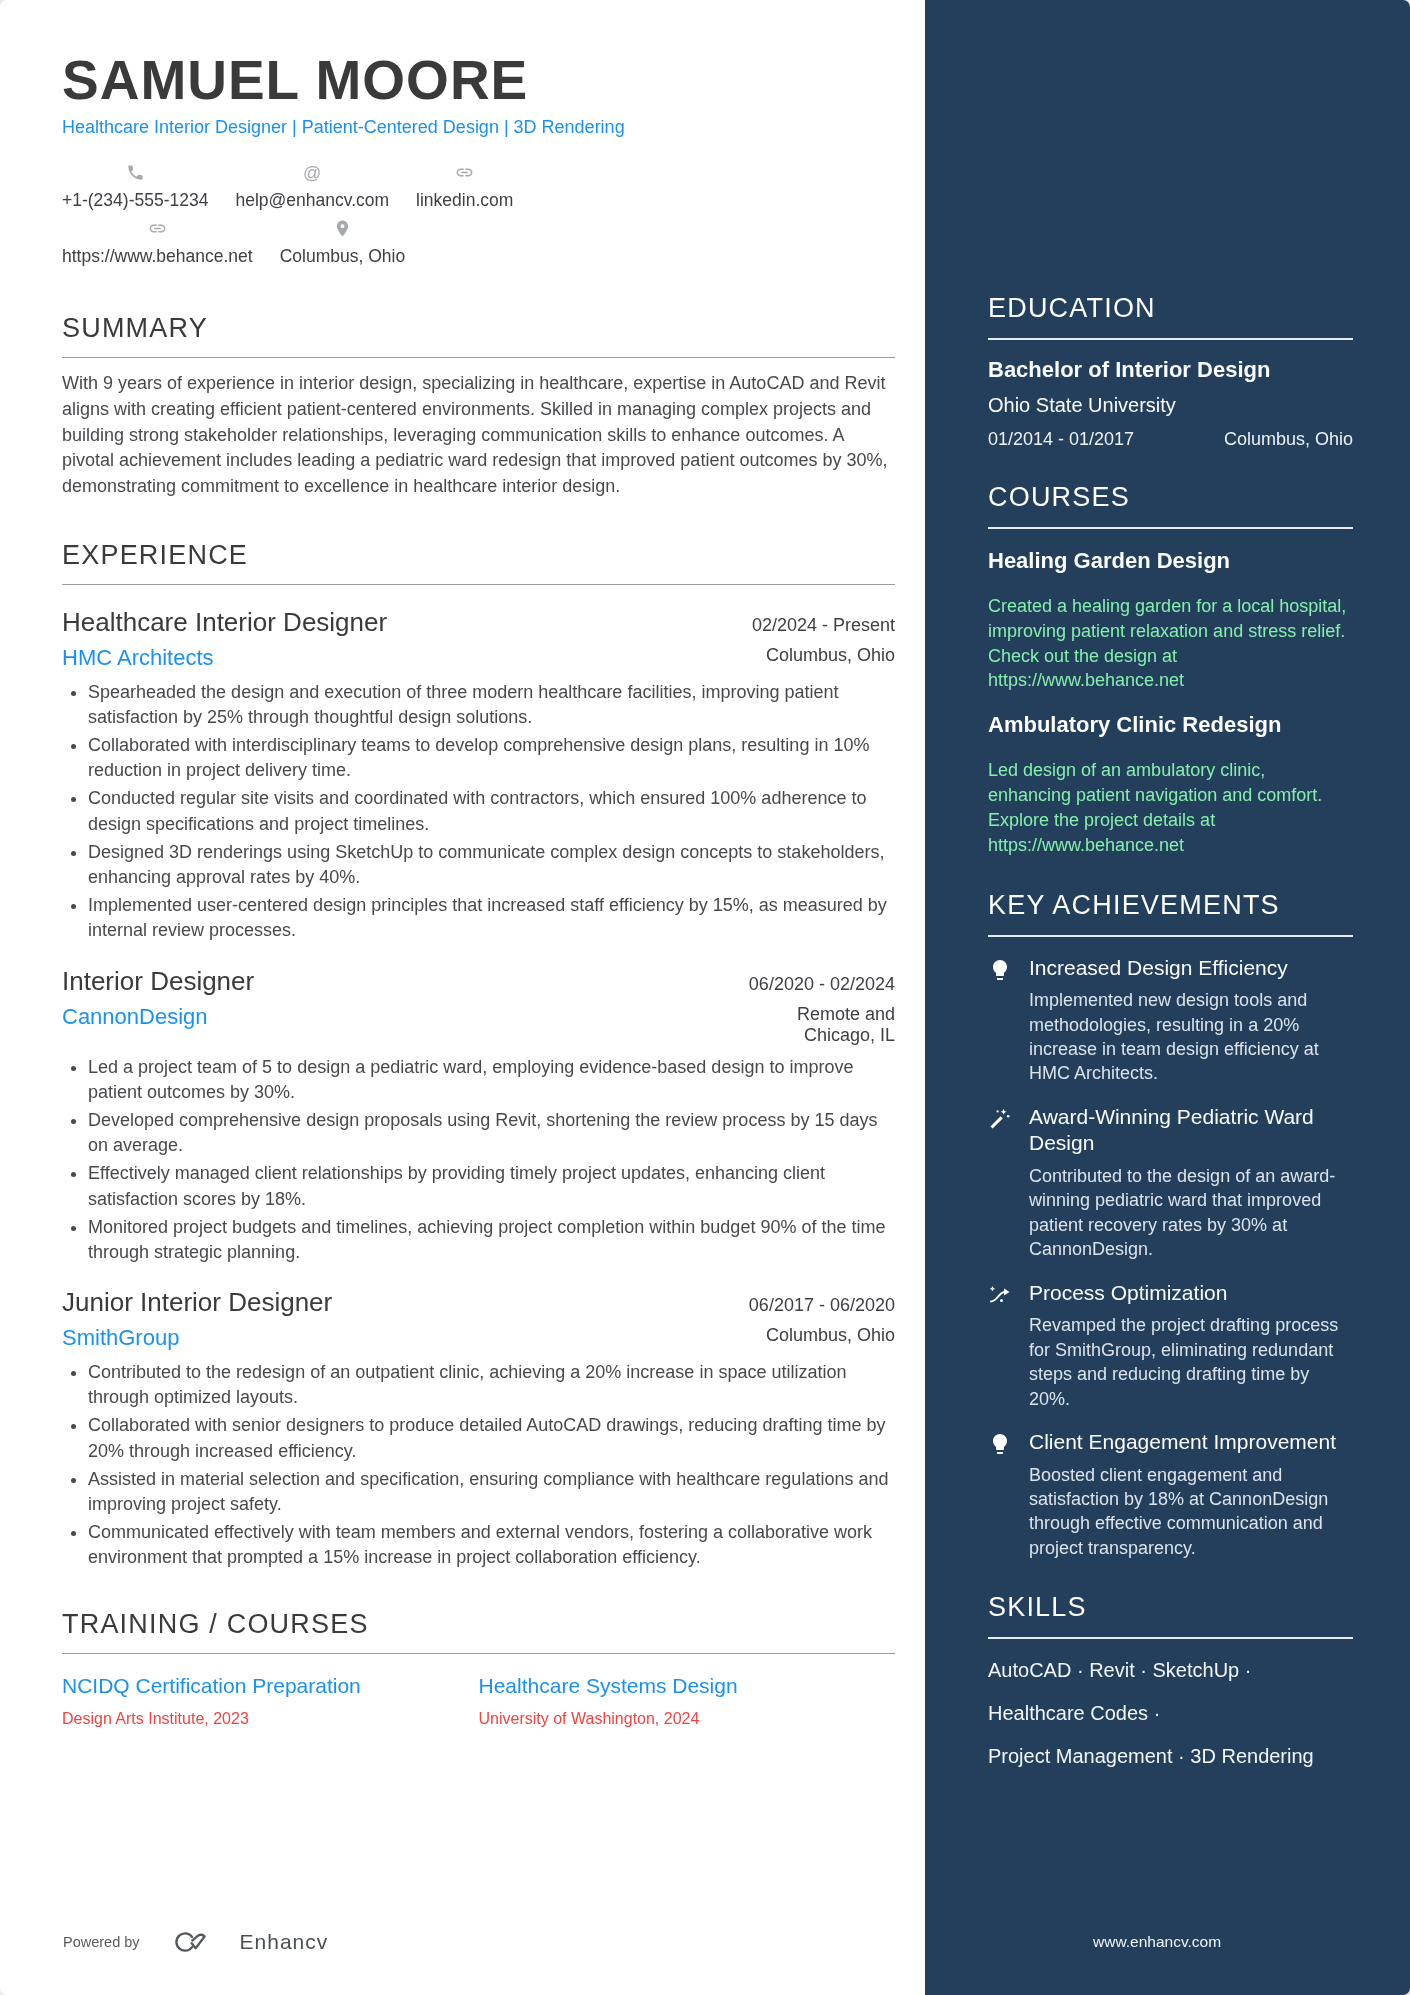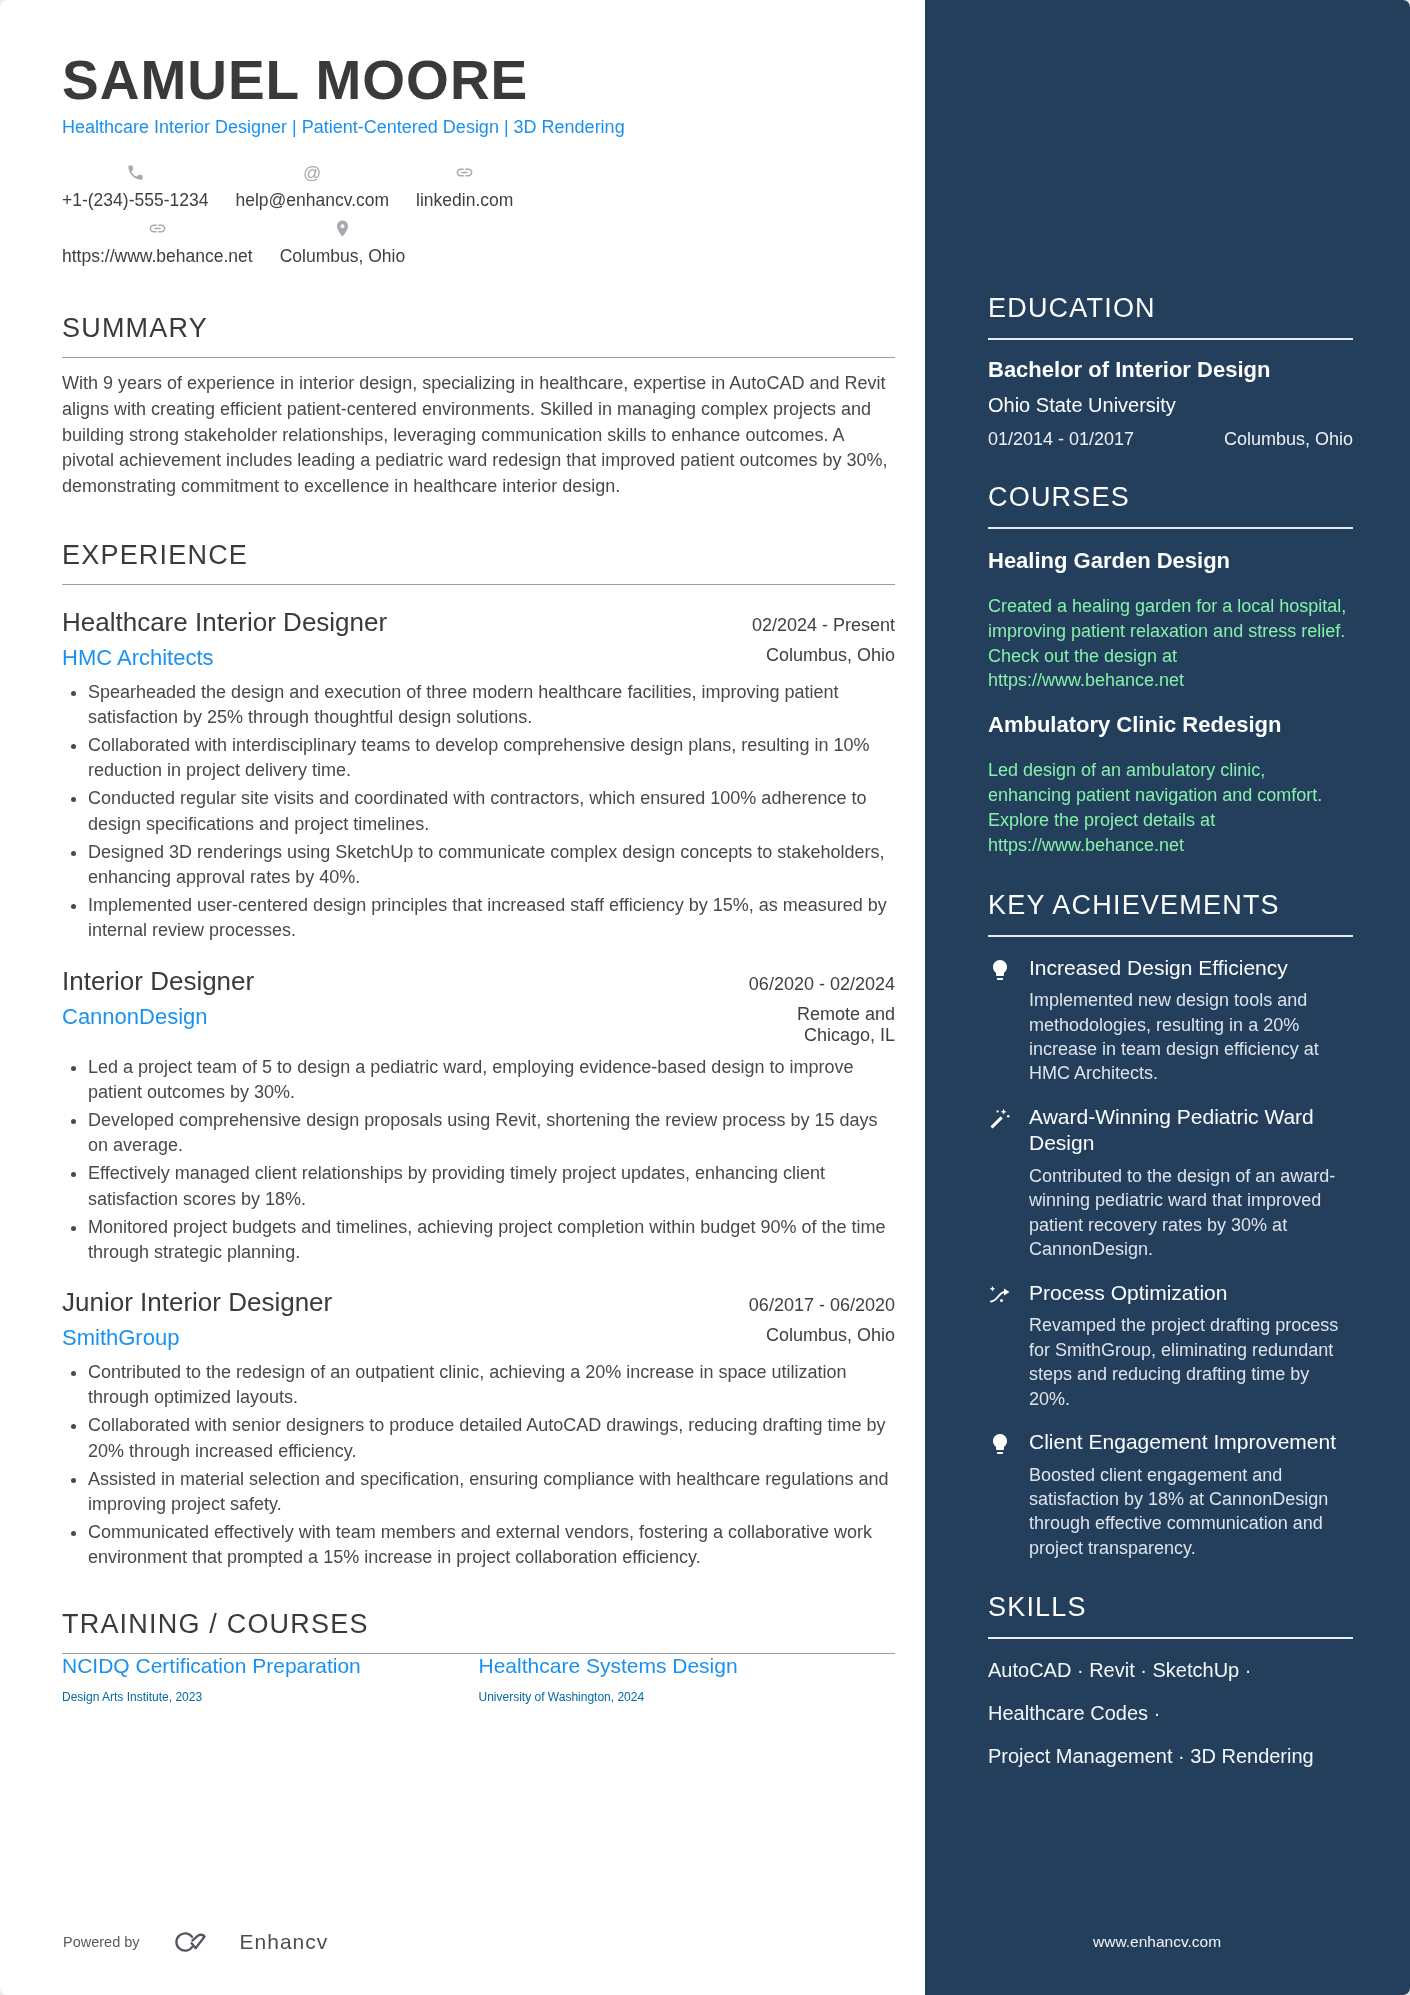--- a/index.html
+++ b/index.html
@@ -33,24 +33,24 @@
   .job-title { font-size:26px; font-weight:400; color:#3A3A3A; }
   .job-dates { font-size:18px; color:#3F4045; white-space:nowrap; }
   .job-sub { display:flex; justify-content:space-between; align-items:flex-start; margin-top:7px; }
   .company { font-size:22px; color:#1A91F0; }
   .job-location { font-size:18px; color:#3F4045; text-align:right; }
   .loc-narrow { max-width:135px; }
   ul.bullets { margin-top:9px; padding-left:26px; }
   ul.bullets li { font-size:18px; color:#48494D; line-height:1.4; margin-bottom:3px; }
 
   .training-section { margin-top:38px; }
-  .courses { display:flex; }
+  .courses { display:flex; margin-top:20px; }
   .course { width:420px; }
   .course-title { font-size:21px; color:#1A91F0; }
-  .course-provider { font-size:12px; color:#0369a1; margin-top:12px; }
+  .course-provider { font-size:16px; color:#ef4444; margin-top:12px; }
 
   
   .sidebar { width:485px; background:#233F5C; color:#fff; padding:293px 57px 0 63px; }
   h2.side-heading {
     font-size:27px; font-weight:400; color:#FDFDFE; letter-spacing:1.2px;
     border-bottom:2px solid #E8ECF0; padding-bottom:14px;
   }
   .edu-degree { font-size:22px; font-weight:700; margin-top:17px; color:#FCFDFE; }
   .edu-school { font-size:20px; margin-top:11px; color:#ffffff; font-weight:400; }
   .edu-meta { display:flex; justify-content:space-between; font-size:18px; margin-top:12px; color:#EDF1F5; }

